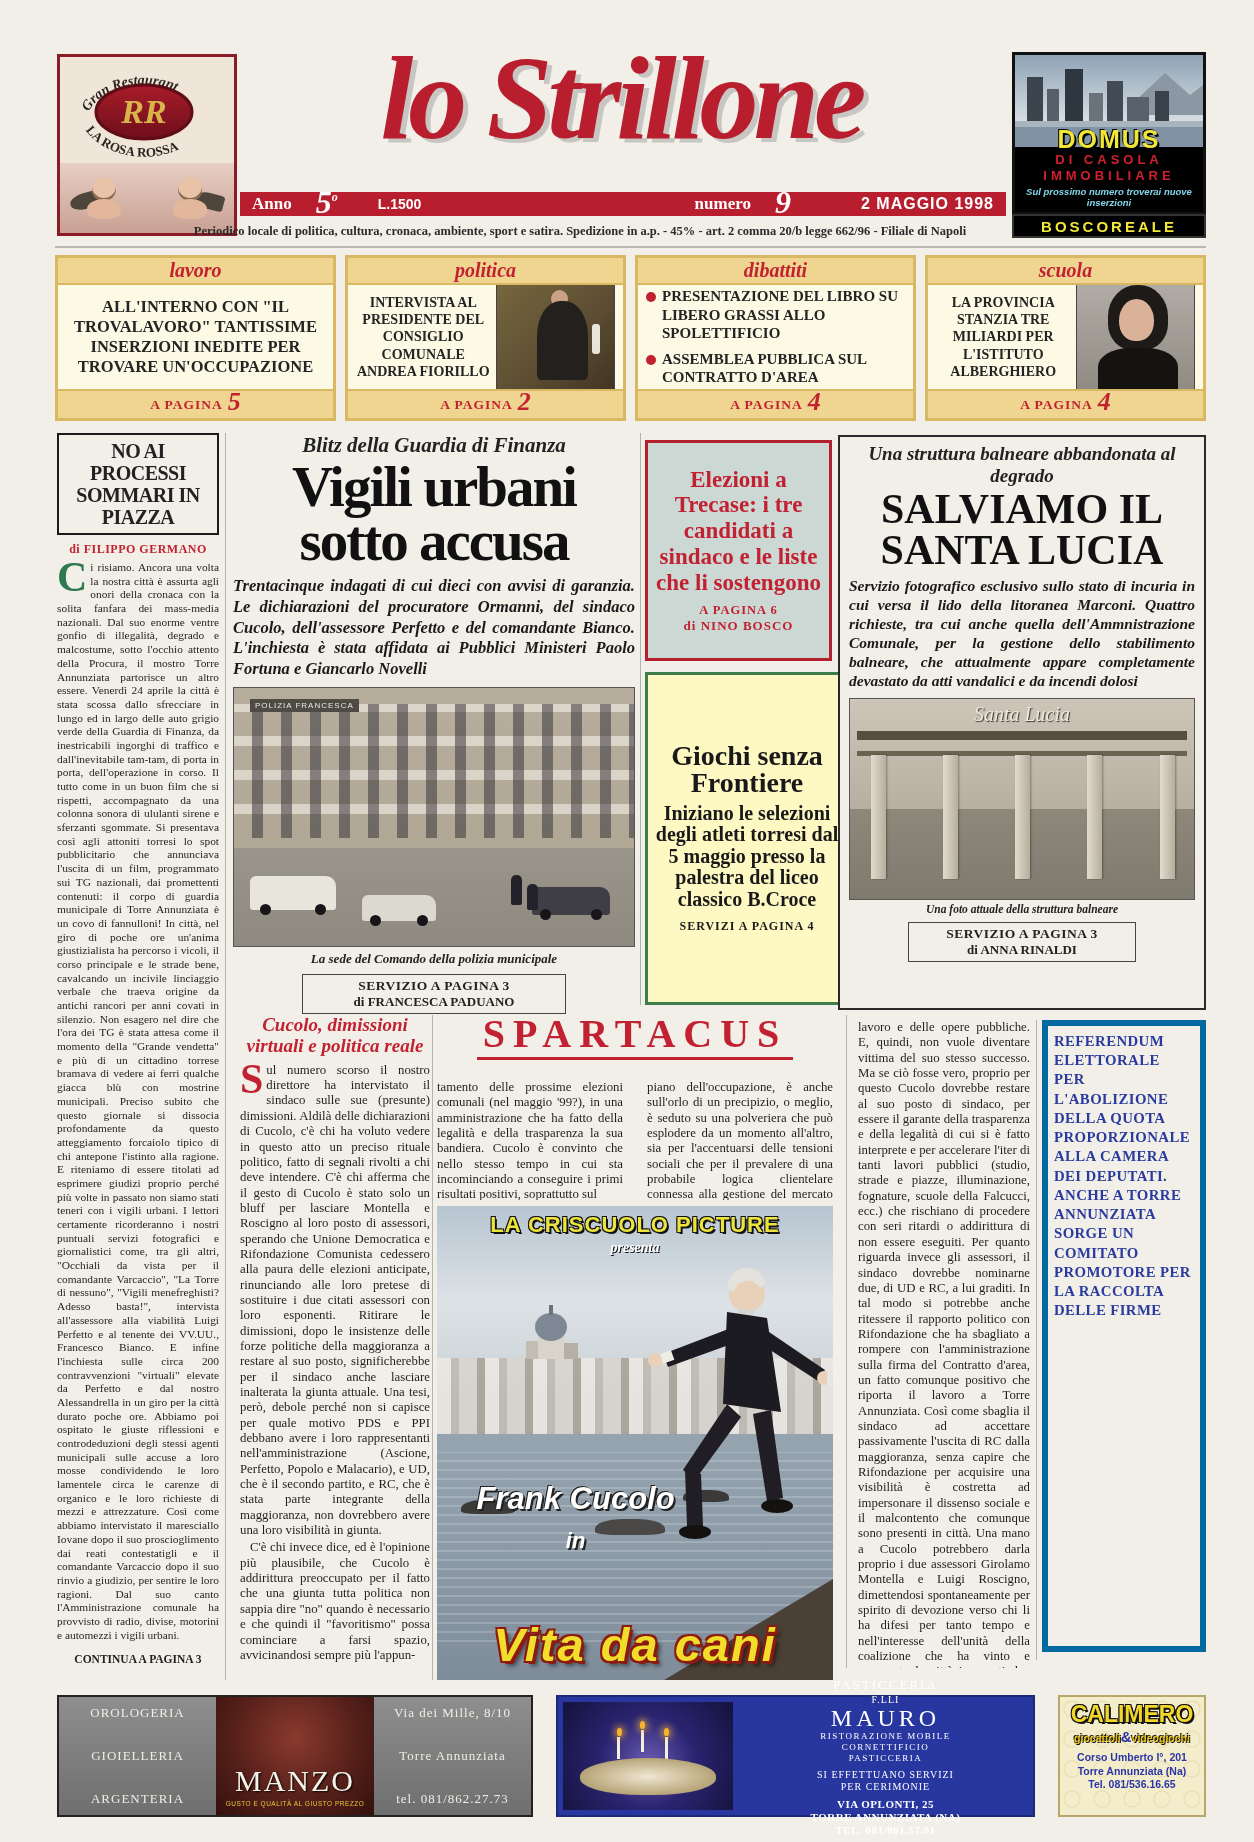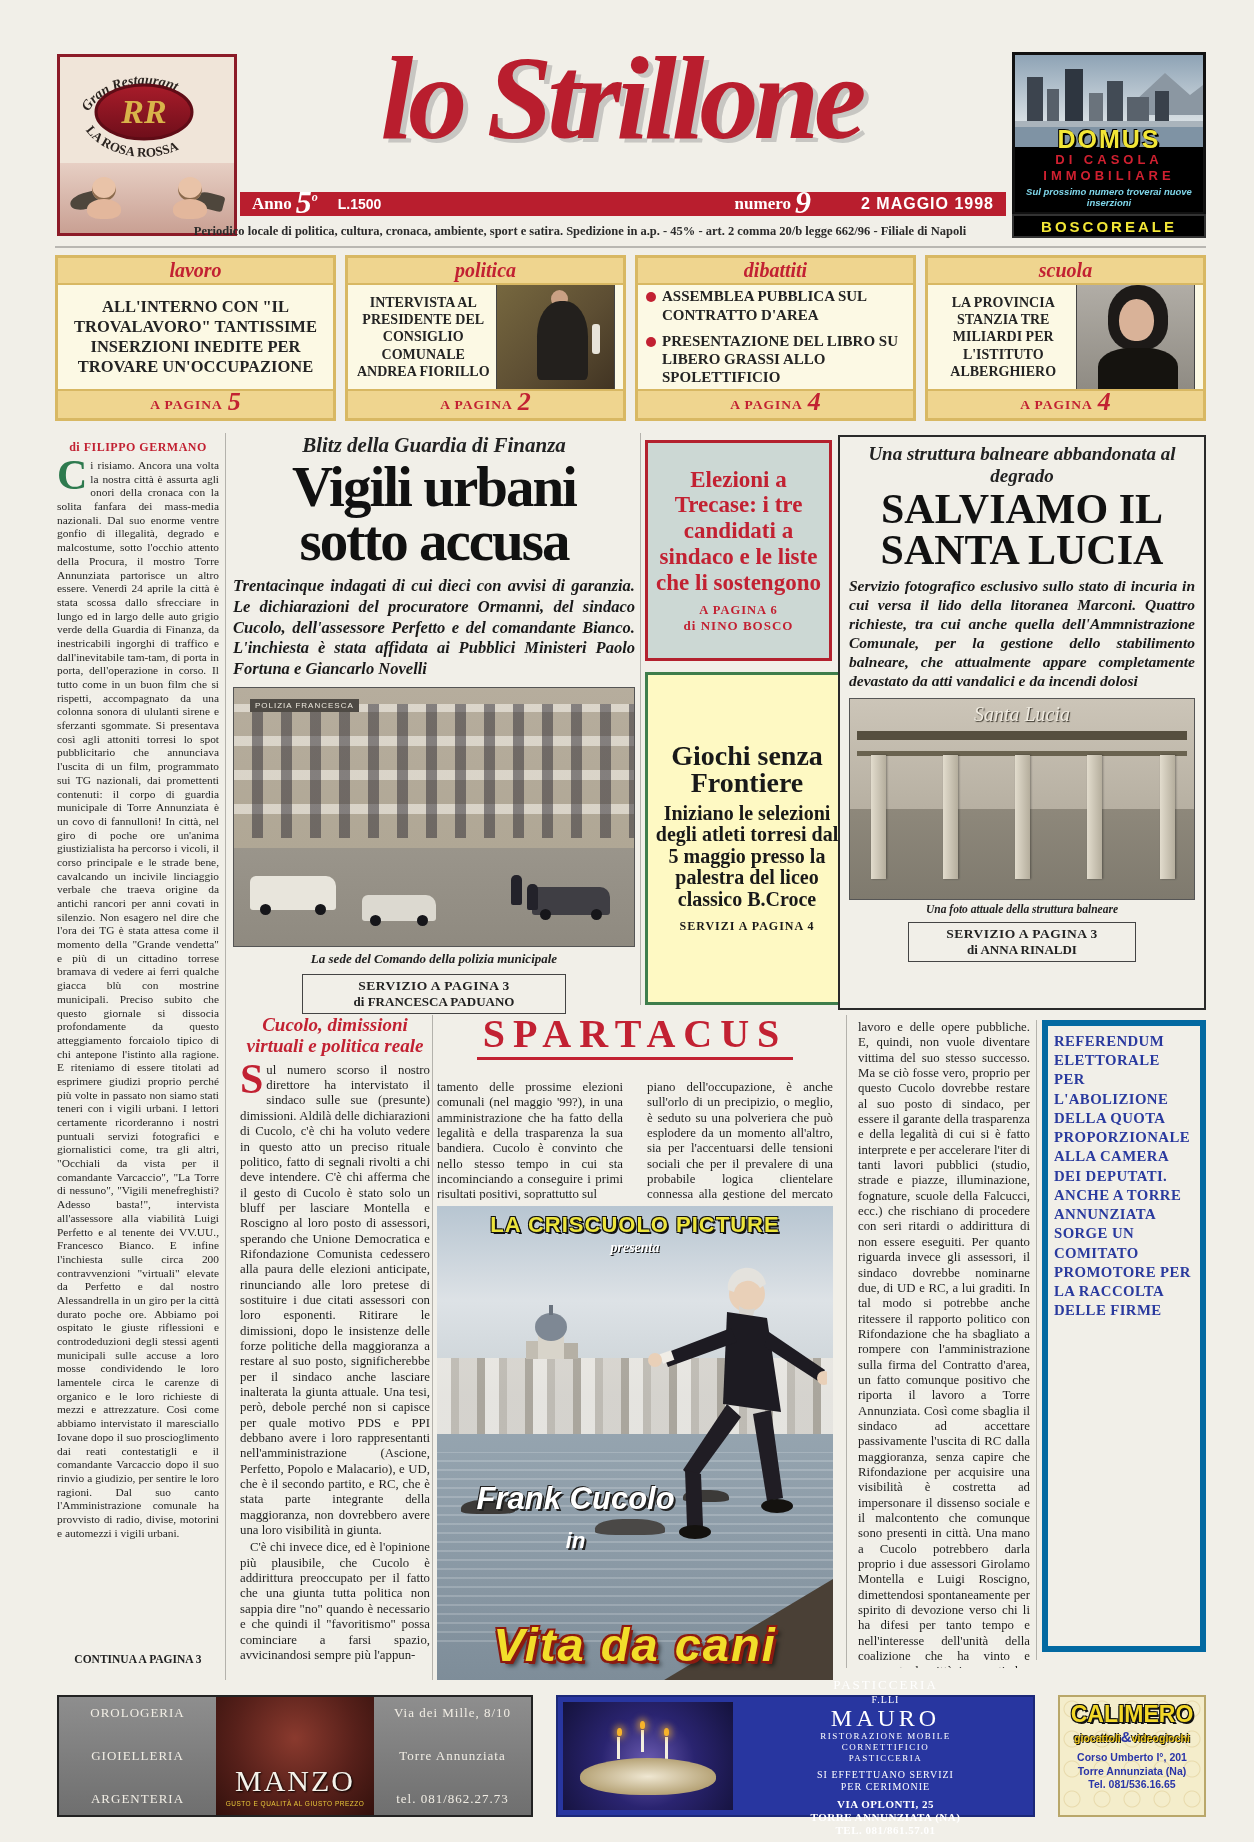--- a/index.html
+++ b/index.html
@@ -10,21 +10,21 @@
   
   .logo-box{left:57px;top:54px;width:174px;height:176px;border:3px solid #8c1b28;background:#f0e5d9;overflow:hidden;}
   .cherubs{position:absolute;left:0;right:0;bottom:0;height:70px;background:linear-gradient(#e7cfc4,#c9a093);}
   .cherub{position:absolute;bottom:6px;width:52px;height:52px;}
   .cherub .wing{position:absolute;width:30px;height:16px;background:#4e463c;border-radius:60% 20% 20% 60%;top:18px;}
   .cherub .head{position:absolute;width:24px;height:24px;background:#e9c3a8;border-radius:50%;top:2px;left:14px;box-shadow:0 -3px 0 #8a6a4d inset;}
   .cherub .body{position:absolute;width:34px;height:20px;background:#e3b79c;border-radius:50% 50% 40% 40%;top:24px;left:9px;}
   .masthead-title{left:228px;top:34px;width:786px;text-align:center;font-style:italic;font-weight:bold;
         font-size:118px;letter-spacing:-5px;color:#b91e2e;text-shadow:5px 4px 0 #c7c6c2;z-index:5;line-height:1.1;}
   .issue-bar{left:240px;top:192px;width:766px;height:24px;background:#b91e2e;color:#fff;display:flex;align-items:center;
-        padding:0 12px;box-sizing:border-box;font-family:"Liberation Sans",sans-serif;z-index:2;}
+        padding:0 12px;box-sizing:border-box;font-family:"Liberation Sans",sans-serif;z-index:2;gap:20px;}
   .issue-bar .lbl{font-family:"Liberation Serif",serif;font-weight:bold;font-size:17px;}
   .issue-bar .bignum{font-family:"Liberation Serif",serif;font-weight:bold;font-style:italic;font-size:32px;position:relative;top:-2px;margin:0 4px;}
   .issue-bar .sup{font-size:12px;vertical-align:super;}
   .issue-bar .price{font-weight:bold;font-size:14px;margin-left:16px;}
   .issue-bar .date{font-weight:bold;font-size:16px;margin-left:46px;letter-spacing:1px;}
   .tagline{left:140px;top:224px;width:880px;text-align:center;font-size:12.5px;font-weight:bold;color:#2b2b2b;}
   .domus{left:1012px;top:52px;width:194px;border:3px solid #111;background:#000;box-sizing:border-box;}
   .domus-sky{height:92px;position:relative;background:linear-gradient(#8ea3b5,#d5dde2 70%,#e8ebec);overflow:hidden;}
   .domus-title{color:#f2e636;font-family:"Liberation Sans",sans-serif;font-weight:bold;font-size:25px;text-align:center;
         letter-spacing:2px;line-height:1;margin-top:-20px;position:relative;text-shadow:2px 2px 0 #000,-1px -1px 0 #000;}
@@ -298,25 +298,25 @@
         <span class="pl">A PAGINA</span>
         <span class="pn">2</span>
       </div>
     </div>
 
     <div class="cat-box">
       <div class="cat-head">dibattiti</div>
       <div class="cat-body" style="flex-direction:column;justify-content:center;">
         <div class="bullet-item">
           <span class="bullet"></span>
-          <span class="cat-text" style="font-size:15px;text-align:left;">ASSEMBLEA PUBBLICA SUL CONTRATTO D'AREA</span>
+          <span class="cat-text" style="font-size:15px;text-align:left;">PRESENTAZIONE DEL LIBRO SU LIBERO GRASSI ALLO SPOLETTIFICIO</span>
         </div>
         <div class="bullet-item">
           <span class="bullet"></span>
-          <span class="cat-text" style="font-size:15px;text-align:left;">PRESENTAZIONE DEL LIBRO SU LIBERO GRASSI ALLO SPOLETTIFICIO</span>
+          <span class="cat-text" style="font-size:15px;text-align:left;">ASSEMBLEA PUBBLICA SUL CONTRATTO D'AREA</span>
         </div>
       </div>
       <div class="cat-foot">
         <span class="pl">A PAGINA</span>
         <span class="pn">4</span>
       </div>
     </div>
 
     <div class="cat-box">
       <div class="cat-head">scuola</div>
@@ -335,20 +335,21 @@
     </div>
   </div>
 
   <div class="abs vrule" style="left:225px;top:433px;height:1247px;"></div>
   <div class="abs vrule" style="left:640px;top:433px;height:572px;"></div>
   <div class="abs vrule" style="left:432px;top:1015px;height:665px;"></div>
   <div class="abs vrule" style="left:846px;top:1015px;height:653px;"></div>
   <div class="abs vrule" style="left:1036px;top:1020px;height:640px;"></div>
 
   <div class="abs left-col">
+    <div class="np-title">NO AI PROCESSI SOMMARI IN PIAZZA</div>
     <div class="np-byline">di FILIPPO GERMANO</div>
     <div class="np-body body-text">
       <span class="dropcap dc-green">C</span><span>i risiamo. Ancora una volta la nostra città è assurta agli onori della cronaca con la solita fanfara dei mass-media nazionali. Dal suo enorme ventre gonfio di illegalità, degrado e malcostume, sotto l'occhio attento della Procura, il mostro Torre Annunziata partorisce un altro essere. Venerdì 24 aprile la città è stata scossa dallo sfrecciare in lungo ed in largo delle auto grigio verde della Guardia di Finanza, da inestricabili ingorghi di traffico e dall'inevitabile tam-tam, di porta in porta, dell'operazione in corso. Il tutto come in un buon film che si rispetti, accompagnato da una colonna sonora di ululanti sirene e sferzanti sgommate. Si presentava così agli attoniti torresi lo spot pubblicitario che annunciava l'uscita di un film, programmato sui TG nazionali, dai promettenti contenuti: il corpo di guardia municipale di Torre Annunziata è un covo di fannulloni! In città, nel giro di poche ore un'anima giustizialista ha percorso i vicoli, il corso principale e le strade bene, cavalcando un incivile linciaggio verbale che traeva origine da antichi rancori per anni covati in silenzio. Non esagero nel dire che l'ora dei TG è stata attesa come il momento della "Grande vendetta" e più di un cittadino torrese bramava di vedere ai ferri qualche giacca blù con mostrine municipali. Preciso subito che questo giornale si dissocia profondamente da questo atteggiamento forcaiolo tipico di chi antepone l'istinto alla ragione. E riteniamo di essere titolati ad esprimere giudizi proprio perché più volte in passato non siamo stati teneri con i vigili urbani. I lettori certamente ricorderanno i nostri puntuali servizi fotografici e giornalistici come, tra gli altri, "Occhiali da vista per il comandante Varcaccio", "La Torre di nessuno", "Vigili menefreghisti? Adesso basta!", intervista all'assessore alla viabilità Luigi Perfetto e al tenente dei VV.UU., Francesco Bianco. E infine l'inchiesta sulle circa 200 contravvenzioni "virtuali" elevate da Perfetto e dal nostro Alessandrella in un giro per la città durato poche ore. Abbiamo poi ospitato le giuste riflessioni e controdeduzioni degli stessi agenti municipali sulle accuse a loro mosse condividendo le loro lamentele circa le carenze di organico e le loro richieste di mezzi e attrezzature. Così come abbiamo intervistato il maresciallo Iovane dopo il suo proscioglimento dai reati contestatigli e il comandante Varcaccio dopo il suo rinvio a giudizio, per sentire le loro ragioni. Dal suo canto l'Amministrazione comunale ha provvisto di radio, divise, motorini e automezzi i vigili urbani.</span>
     </div>
     <div class="np-continua">CONTINUA A PAGINA 3</div>
   </div>
 
   <div class="abs center-art">
     <div class="kicker">Blitz della Guardia di Finanza</div>
     <div class="vigili-head">Vigili urbani sotto accusa</div>

